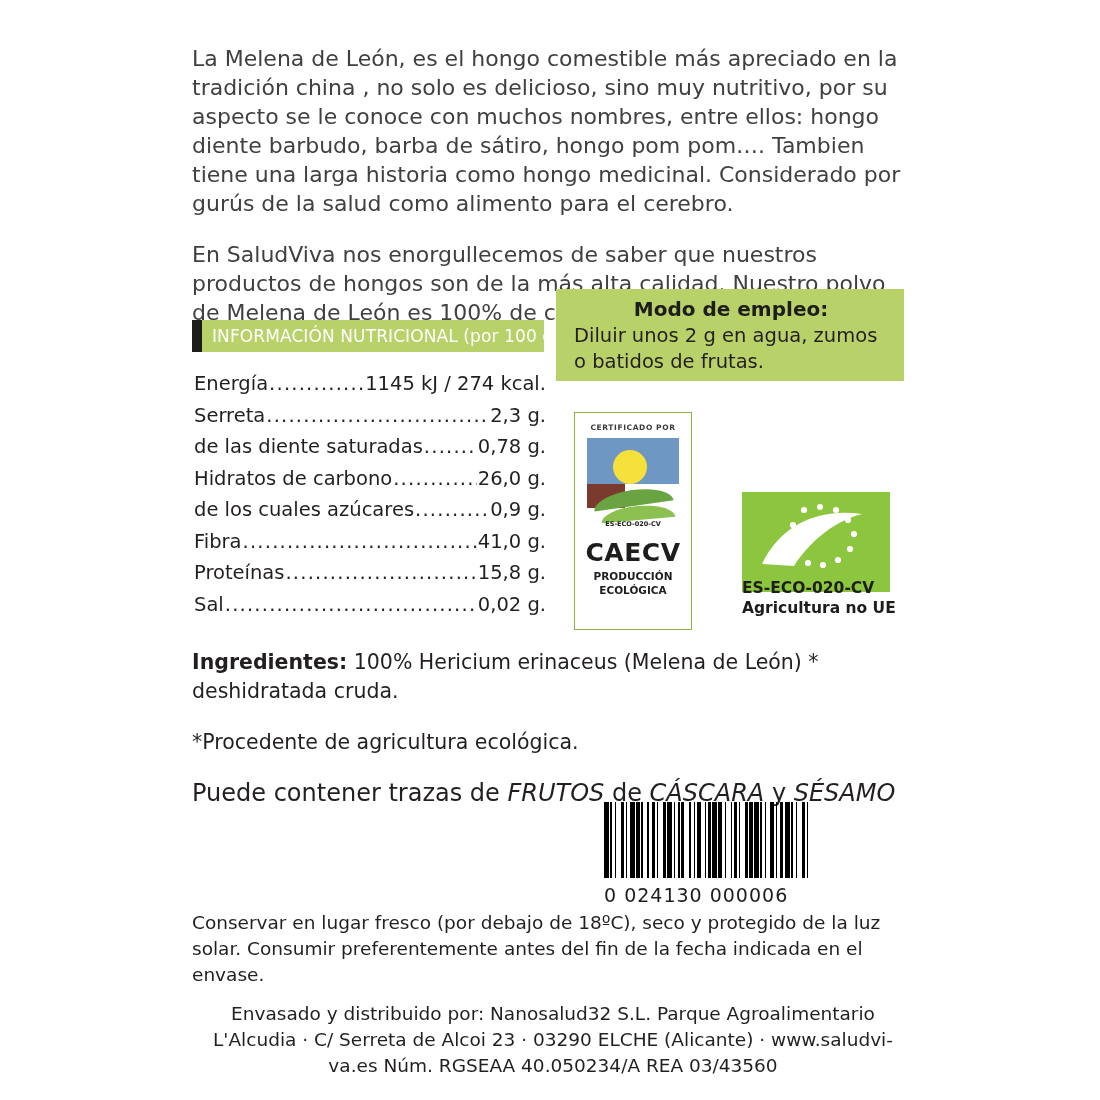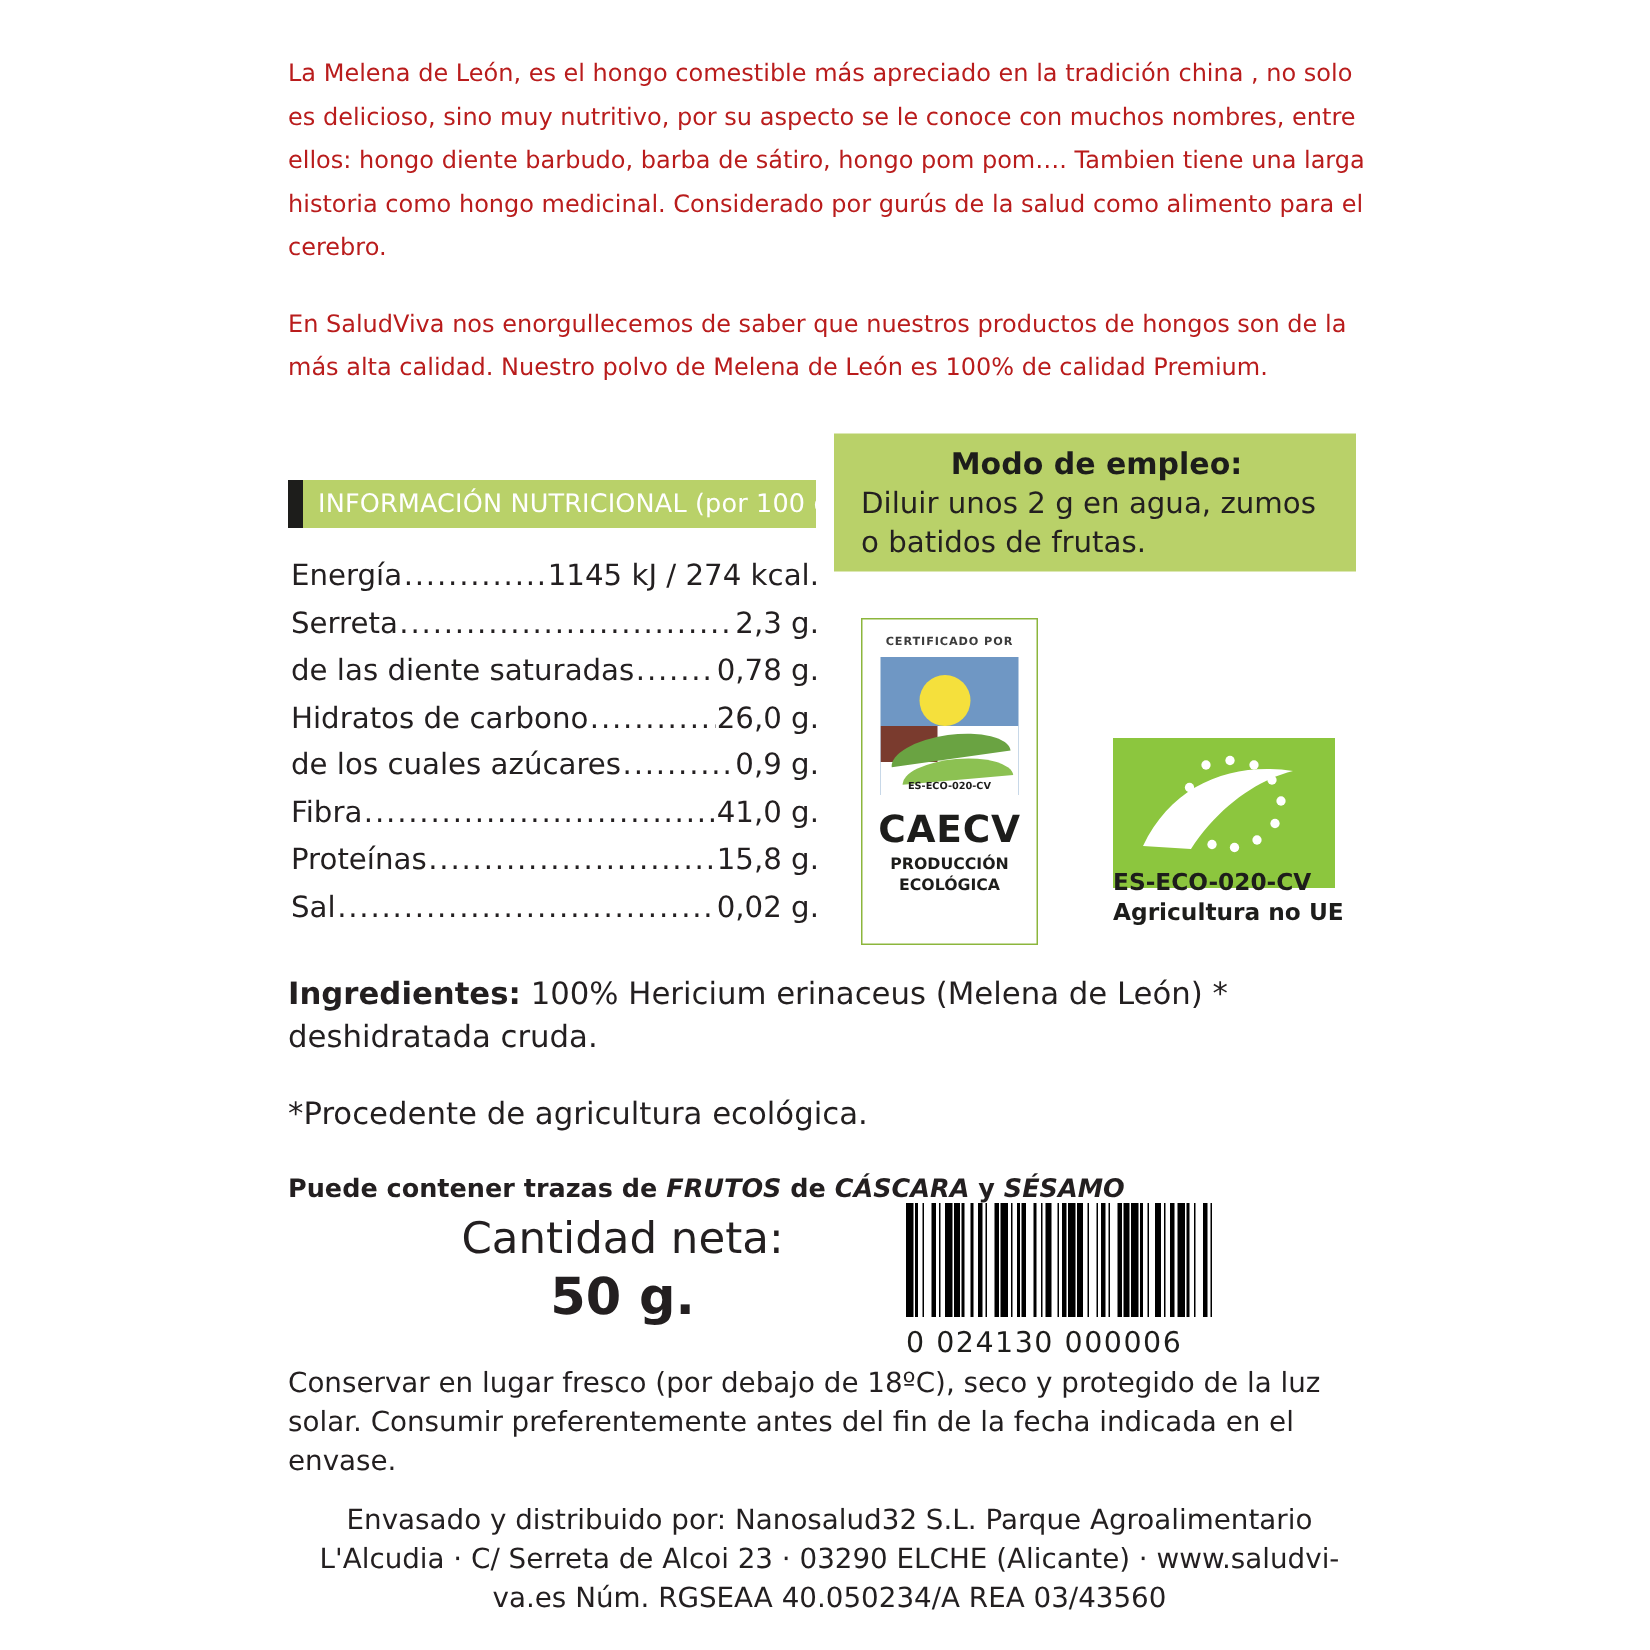--- a/index.html
+++ b/index.html
@@ -17,25 +17,25 @@
   }
   .page {
     position: relative;
     width: 1100px;
     height: 1100px;
     box-sizing: border-box;
   }
   .intro {
     position: absolute;
     left: 192px;
-    top: 34px;
+    top: 44px;
     width: 720px;
-    font-size: 16px;
+    font-size: 22px;
     line-height: 29px;
-    color: #b91c1c;
+    color: #404040;
   }
   .intro p { margin: 0 0 22px 0; }
   .intro p:last-child { margin-bottom: 0; }
 
   
   .nutri-header {
     position: absolute;
     left: 192px;
     top: 320px;
     width: 352px;
@@ -235,22 +235,22 @@
     width: 730px;
     font-size: 20.5px;
     line-height: 29px;
     color: #231f20;
   }
   .ingredients .lbl { font-weight: bold; }
   .ingredients p { margin: 0; }
   .ing-eco { margin-top: 22px !important; }
   .traces {
     margin-top: 22px !important;
-    font-weight: bold;
-    font-size: 17px;
+    font-weight: normal;
+    font-size: 24px;
   }
   .traces em { font-style: italic; }
 
   
   .netq {
     position: absolute;
     left: 250px;
     top: 806px;
     width: 330px;
     text-align: center;
@@ -412,24 +412,20 @@
 
   <div class="ingredients">
     <p>
       <span class="lbl">Ingredientes:</span>
       <span>100% Hericium erinaceus (Melena de León) * deshidratada cruda.</span>
     </p>
     <p class="ing-eco">*Procedente de agricultura ecológica.</p>
     <p class="traces"><span>Puede contener trazas de </span><em>FRUTOS</em><span> de </span><em>CÁSCARA</em><span> y </span><em>SÉSAMO</em></p>
   </div>
 
-  <div class="netq">
-    <div class="nq-label">Cantidad neta:</div>
-    <div class="nq-value">50 g.</div>
-  </div>
 
   <div class="barcode">
     <div class="bars" id="barcode-bars">
         <i style="width: 4.65px; background: rgb(0, 0, 0);"></i>
         <i style="width: 1.55px; background: transparent;"></i>
         <i style="width: 1.55px; background: rgb(0, 0, 0);"></i>
         <i style="width: 3.1px; background: transparent;"></i>
         <i style="width: 1.55px; background: rgb(0, 0, 0);"></i>
         <i style="width: 4.65px; background: transparent;"></i>
         <i style="width: 3.1px; background: rgb(0, 0, 0);"></i>

